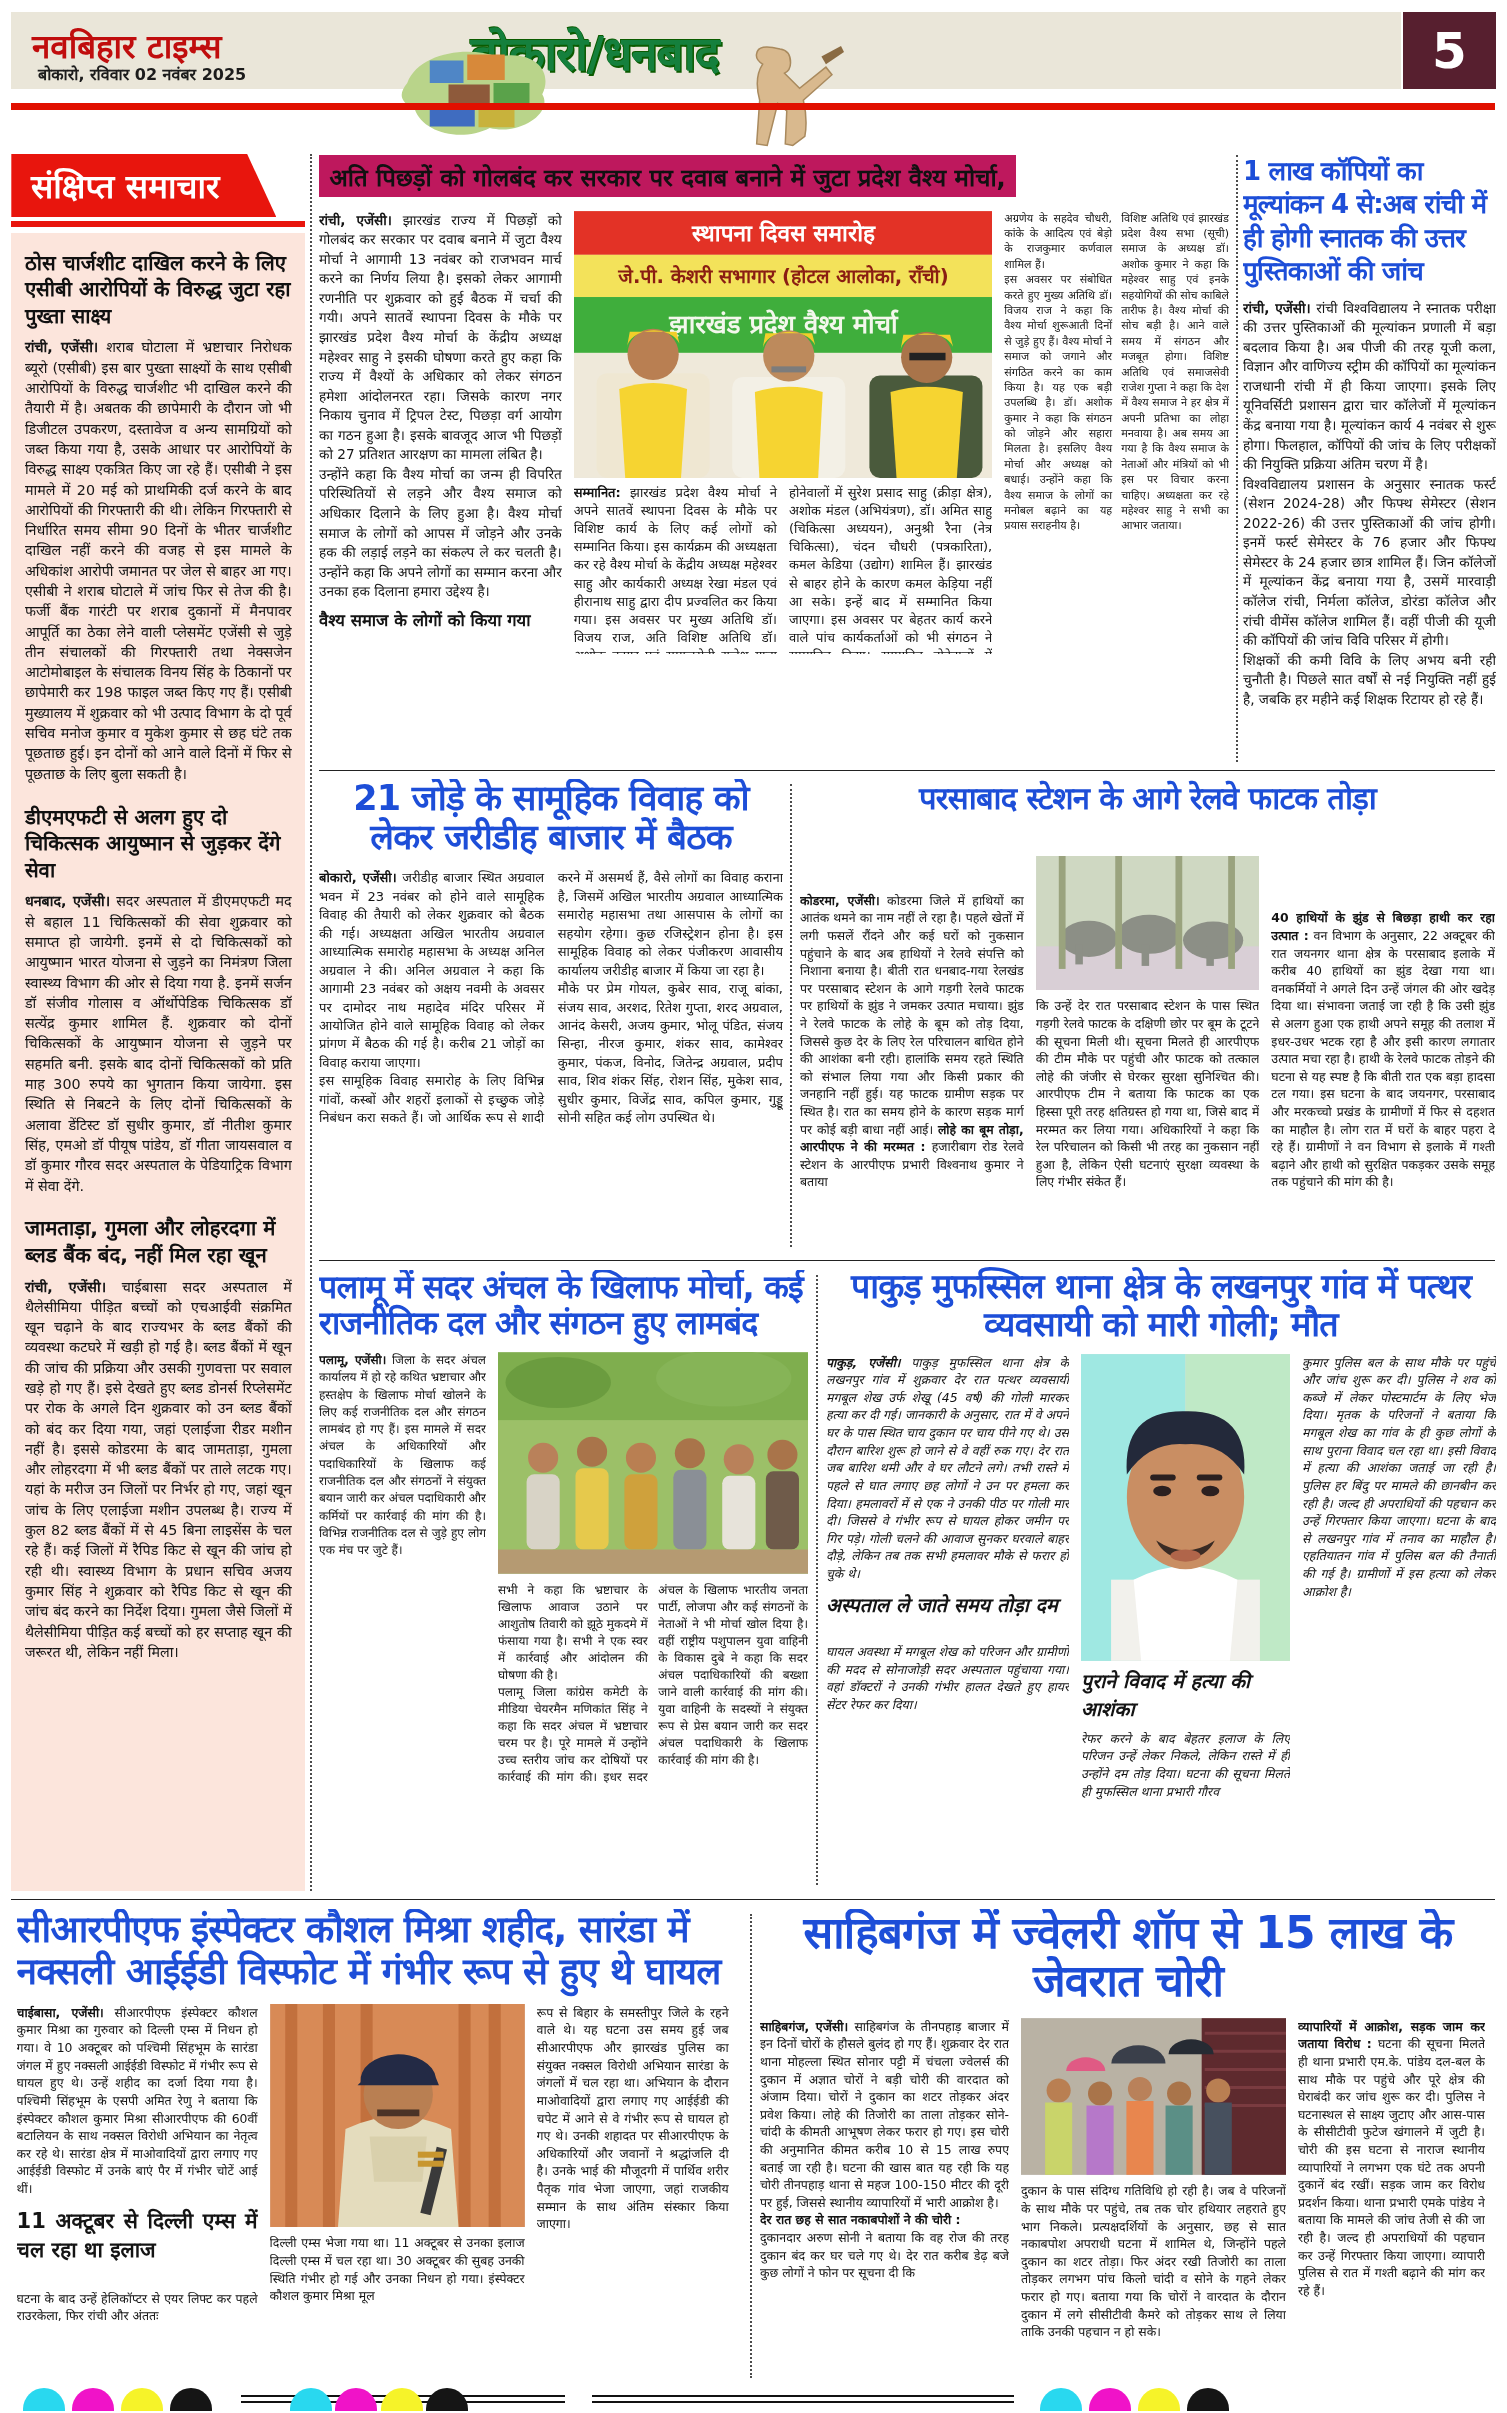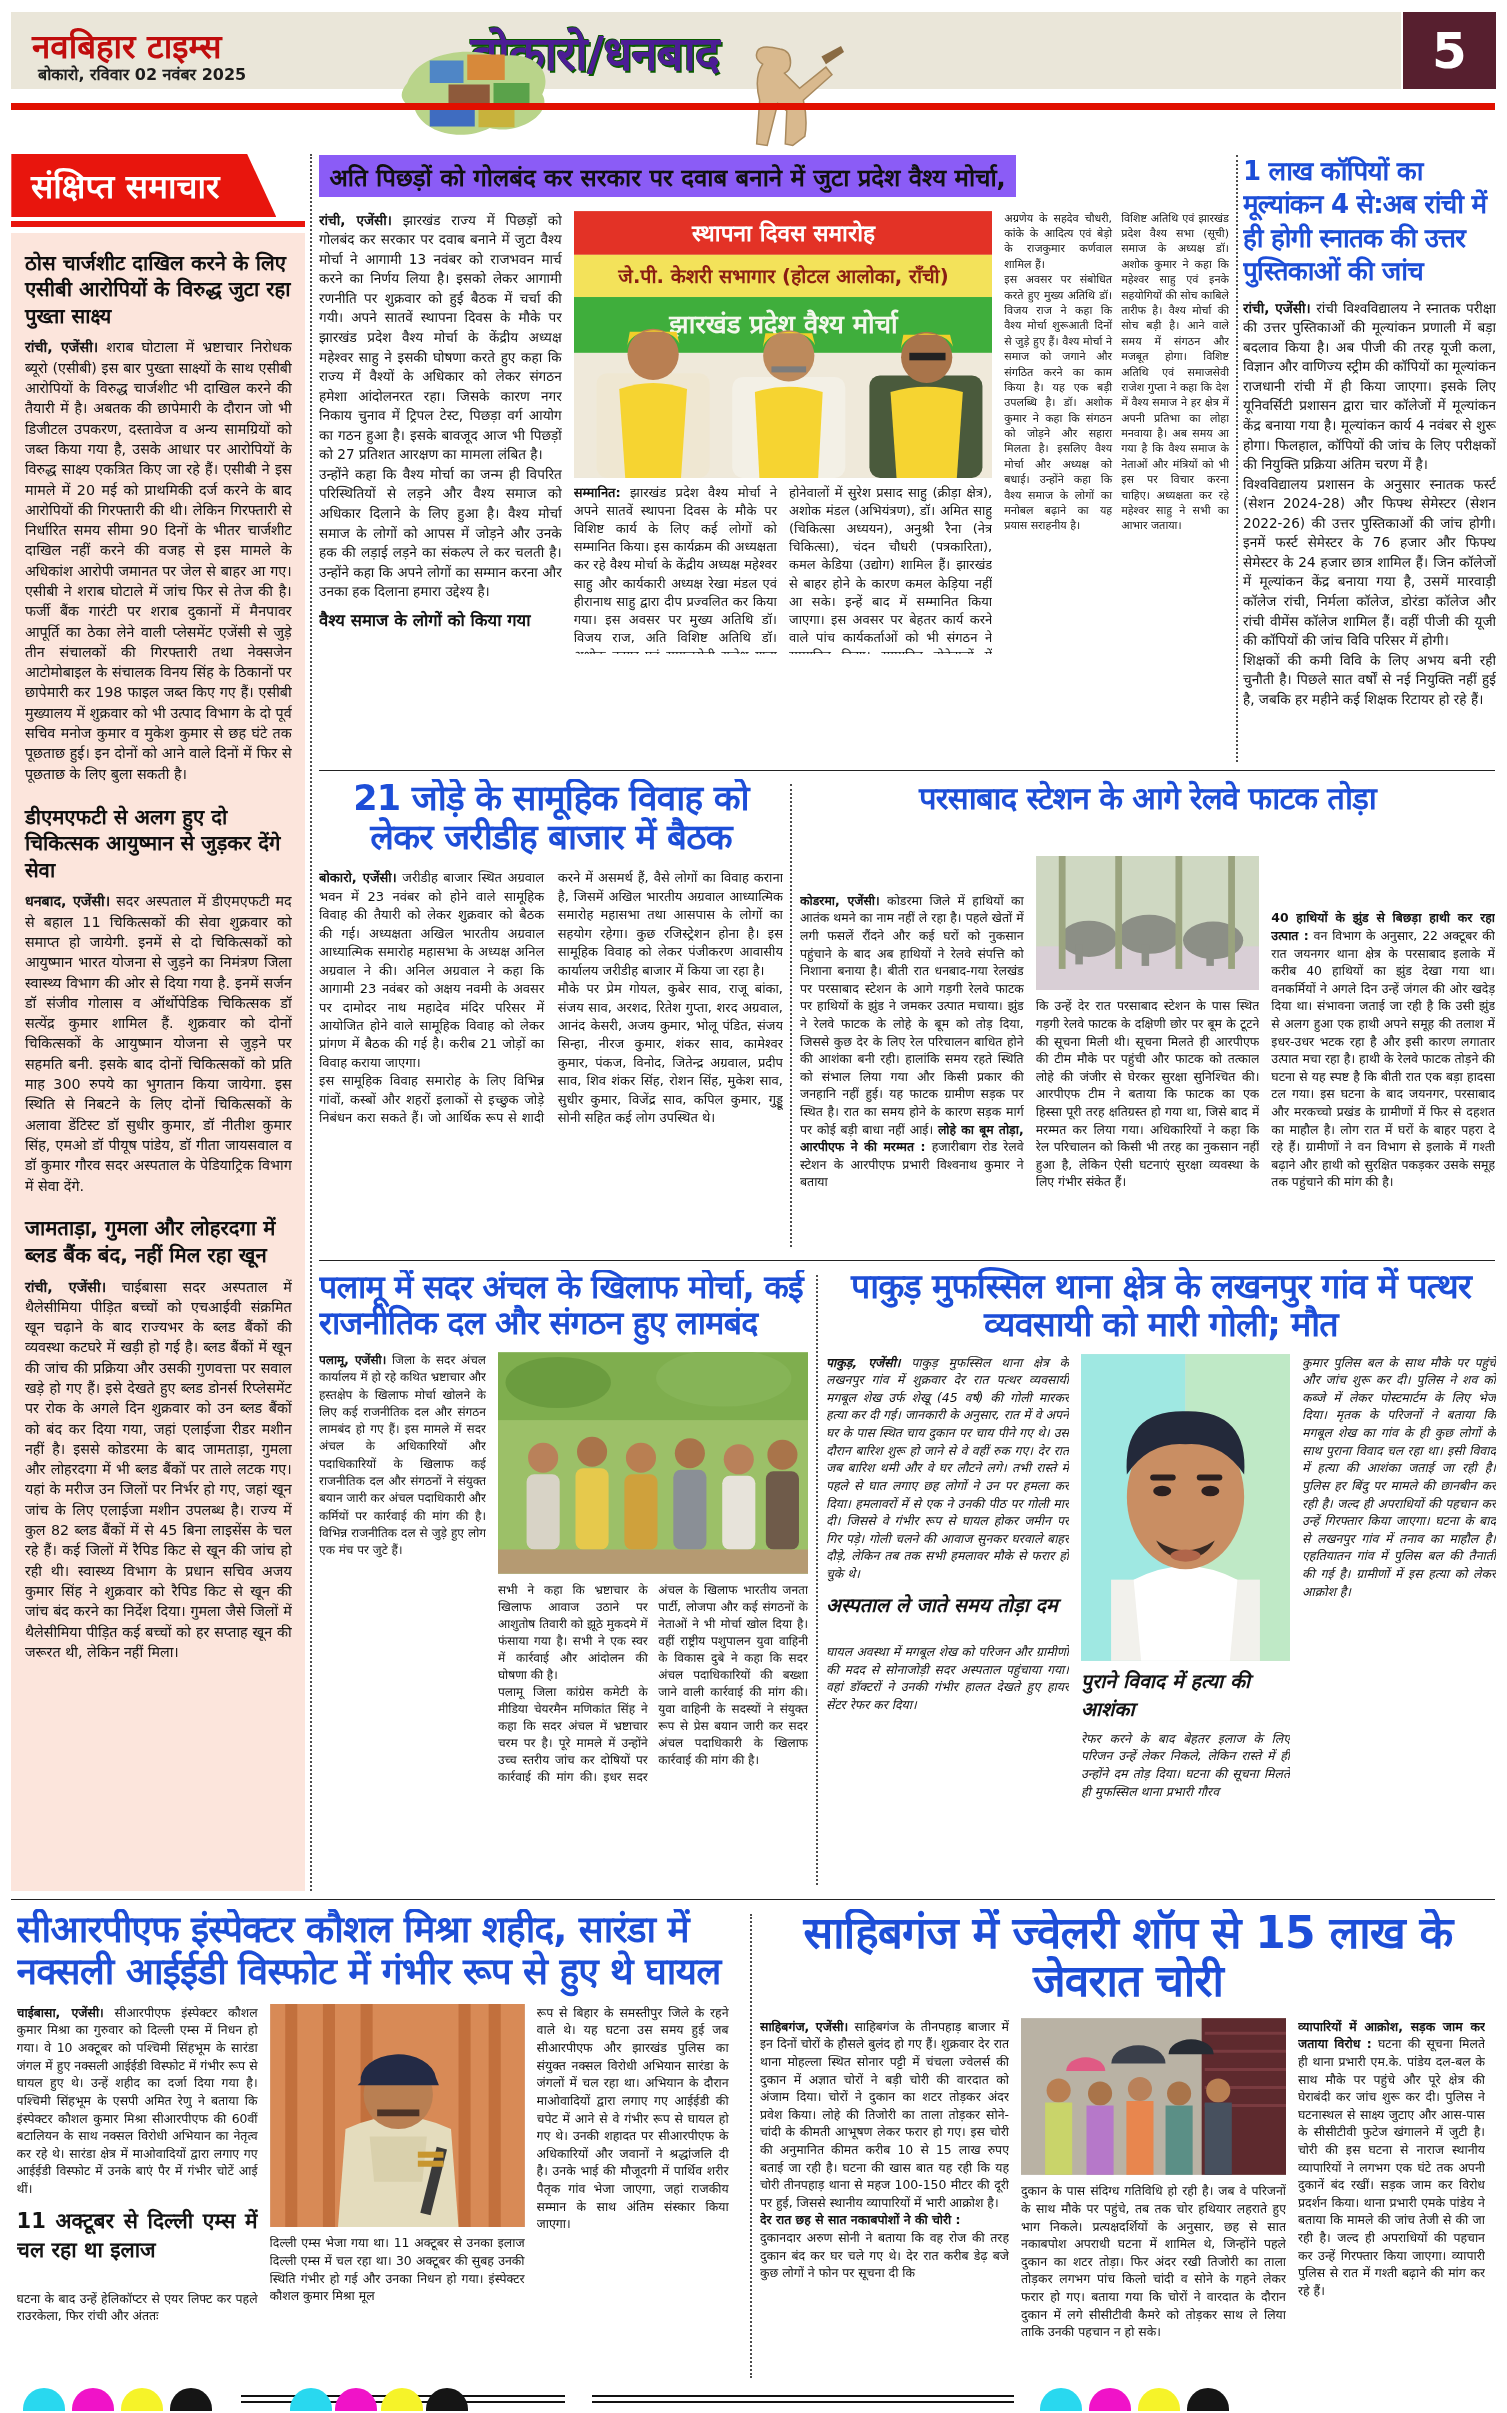--- a/index.html
+++ b/index.html
@@ -9,42 +9,42 @@
     font-family:"DejaVu Sans", sans-serif; color:#141414;
     overflow:hidden;
   }
   .abs { position:absolute; }
 
   
   .header-strip { left:11.3px; top:12px; width:1390px; height:77px; background:#eae6d9; }
   .masthead { left:32px; top:22.6px; font-size:33px; font-weight:bold; color:#c00d0d; }
   .header-dateline { left:38px; top:63px; font-size:16px; font-weight:bold; color:#1c1c1c; }
   .section-title { left:437px; top:19.6px; width:316px; text-align:center; font-size:47px; font-weight:bold;
-                   color:#4c1d95; text-shadow:1.5px 1.5px 0 #0b5b00, -0.8px -0.8px 0 #0b5b00; letter-spacing:-0.8px; }
+                   color:#15803d; text-shadow:1.5px 1.5px 0 #0b5b00, -0.8px -0.8px 0 #0b5b00; letter-spacing:-0.8px; }
   .pageno-box { left:1403px; top:12px; width:93px; height:77px; background:#571f2f; color:#fff;
                 display:flex; align-items:center; justify-content:center; font-size:50px; font-weight:bold; }
   .red-rule { left:11.3px; top:103px; width:1484px; height:6.8px; background:#e11000; }
   .hdr-art { pointer-events:none; }
 
   
   .vdot { border-left:2.3px dotted #4c4c4c; width:0; }
   .hline { border-top:1.5px solid #222; height:0; }
 
   
   .brief-banner { left:11.3px; top:154px; width:265px; height:63px; background:#e8150d; color:#fff;
                   font-size:33px; font-weight:bold; display:flex; align-items:center; padding-left:19.6px;
                   clip-path:polygon(0 0, 89% 0, 100% 100%, 0 100%); }
   .brief-underline { left:11.3px; top:221px; width:294px; height:6px; background:#e8150d; }
   .brief-box { left:11.3px; top:233px; width:294px; height:1658px; background:#fce5dc; padding:16.6px 13.6px; overflow:hidden; }
   .brief-item { margin-bottom:19.6px; }
   .brief-head { font-size:20.3px; font-weight:bold; line-height:1.32; color:#101010; margin-bottom:7.5px; }
   .brief-body { font-size:14.3px; line-height:1.42; text-align:justify; white-space:pre-line; }
 
   
-  .kicker { background:#8b5cf6; font-size:24px; font-weight:bold; color:#111; padding:4.5px 10.5px; display:inline-block; }
+  .kicker { background:#be185d; font-size:24px; font-weight:bold; color:#111; padding:4.5px 10.5px; display:inline-block; }
   .headline { font-weight:bold; color:#1d4ed8; letter-spacing:-0.8px; }
   .dl { font-weight:bold; }
   .bodytxt { text-align:justify; white-space:pre-line; }
   .crosshead { font-weight:bold; }
   figure { overflow:hidden; background:#ddd; }
   figure svg { display:block; }
 
   
   .main-story { left:319px; top:155px; width:910px; height:612px; overflow:hidden; }
   .main-story .headline { font-size:63px; line-height:1.04; text-align:center; margin-top:7.5px; letter-spacing:-2.3px; }

